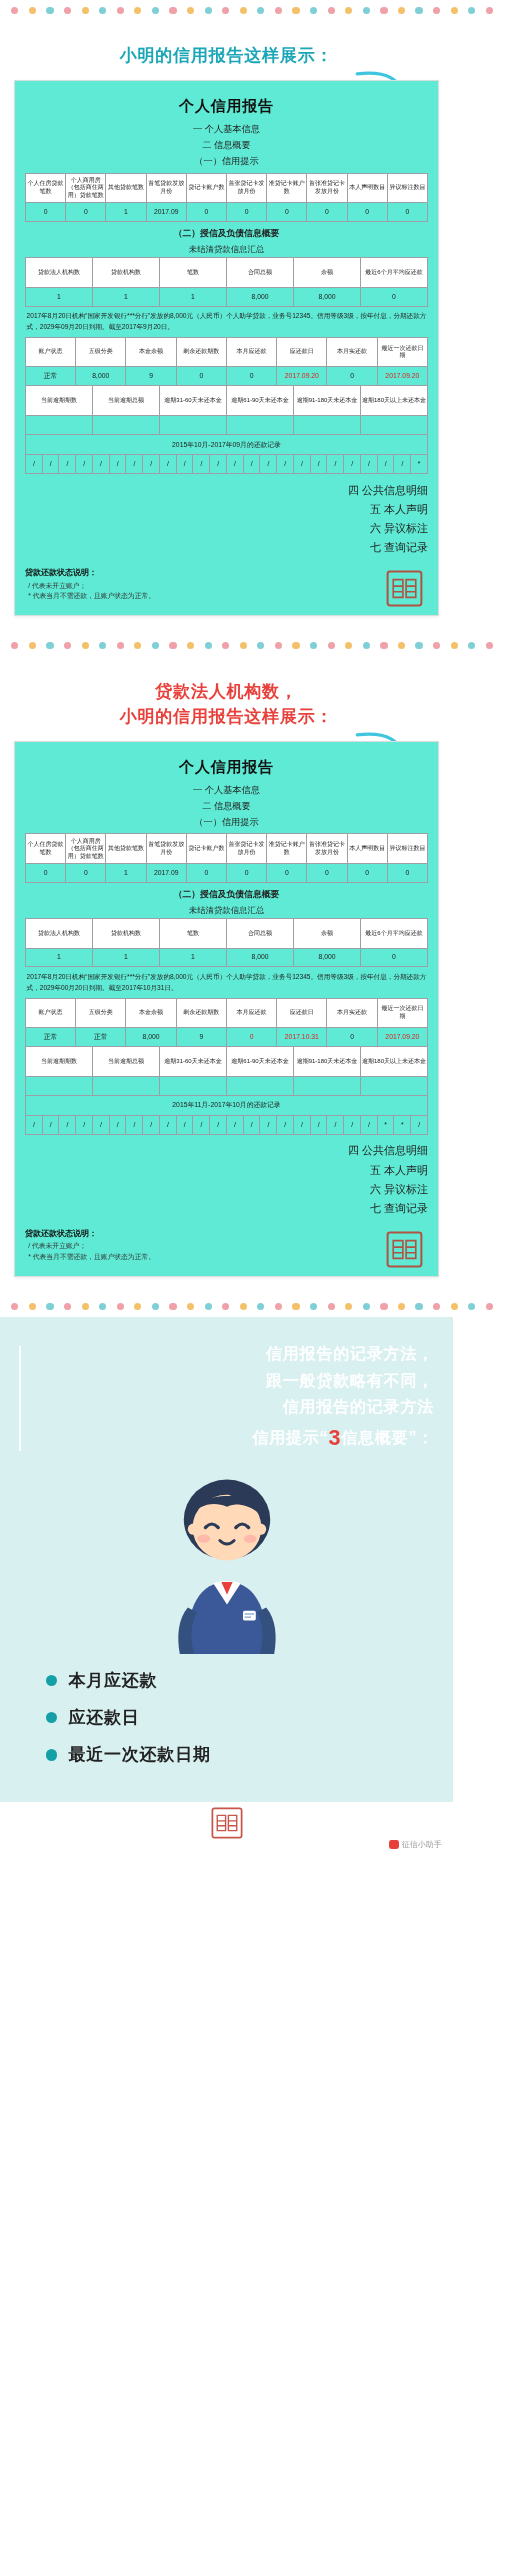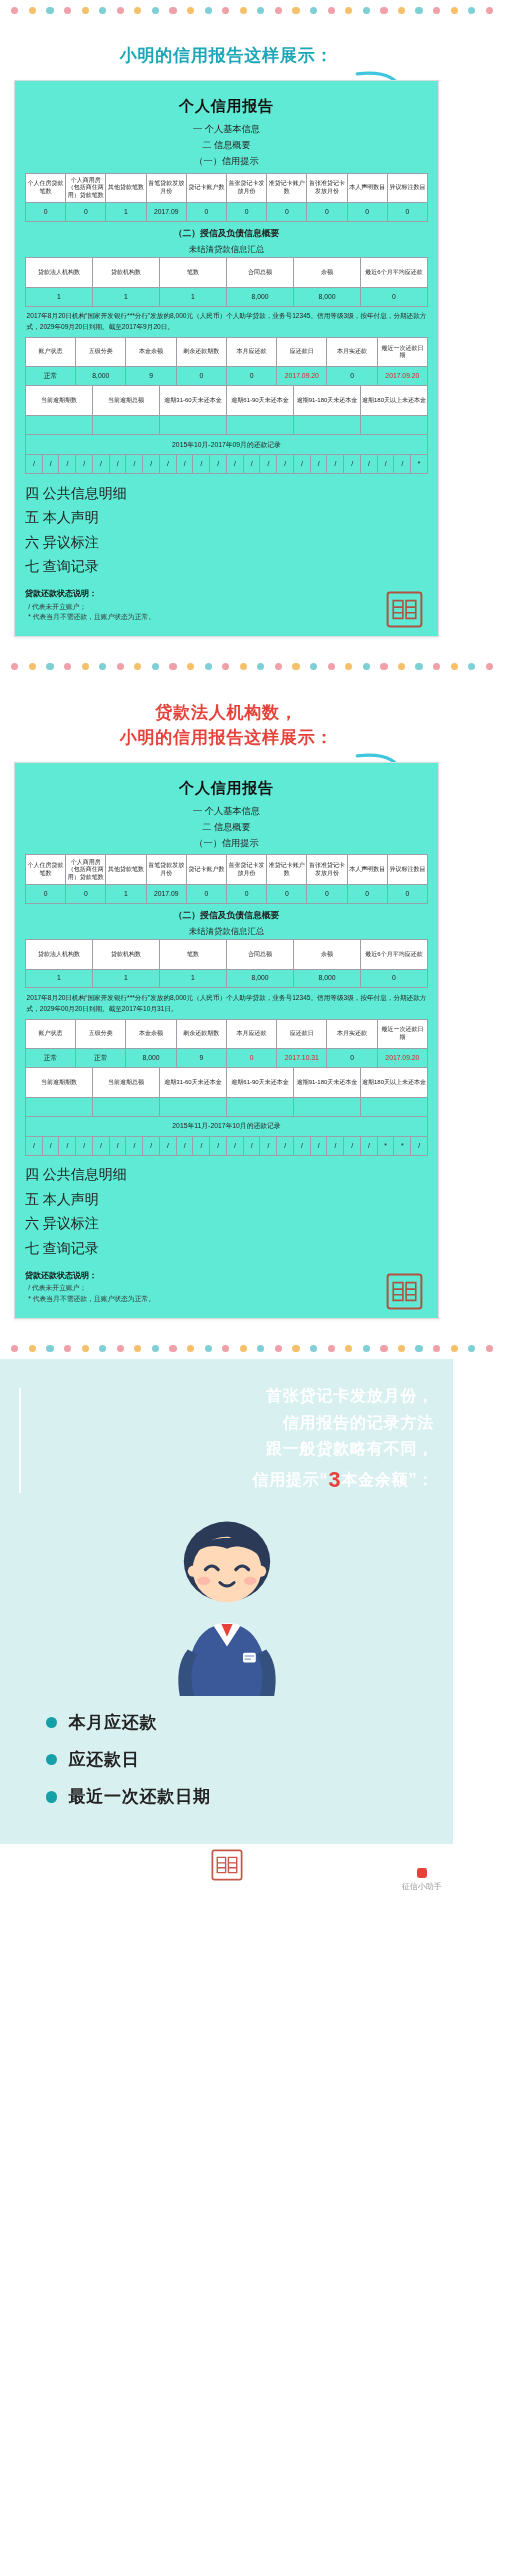--- a/index.html
+++ b/index.html
@@ -112,22 +112,22 @@
     font-size:6.6px;
     color:#222;
     line-height:1.55;
     margin:4.8px 1.6px 4.8px 1.6px;
     text-align:justify;
   }
 
   .red{color:#e02020;font-weight:bold;}
 
   .tail-list{
-    text-align:left;
-    font-size:14px;
+    text-align:right;
+    font-size:11px;
     color:#222;
     line-height:1.75;
     margin-top:6.4px;
   }
 
   .note-title{
     font-size:8px;
     font-weight:bold;
     color:#111;
     margin:9.6px 0 2.4px 0;
@@ -198,21 +198,21 @@
     height:56px;
     position:relative;
   }
   .footer-seal{
     position:absolute;left:50%;transform:translateX(-50%);
     top:4.8px;width:32px;height:32px;opacity:.85;
   }
   .footer-brand{
     position:absolute;right:11.2px;bottom:8px;
     font-size:8px;color:#9a9a9a;
-    display:flex;align-items:center;gap:3.2px;flex-direction:column;
+    display:flex;align-items:center;gap:3.2px;
   }
   .brand-badge{
     width:9.6px;height:9.6px;border-radius:2.4px;background:#e8403a;
     display:inline-block;
   }
 </style>
 </head>
 <body>
 
 <div class="page">
@@ -669,25 +669,25 @@
       <span class="dot" style="background: rgb(127, 207, 214);"></span>
       <span class="dot" style="background: rgb(240, 160, 168);"></span>
       <span class="dot" style="background: rgb(245, 192, 106);"></span>
       <span class="dot" style="background: rgb(127, 207, 214);"></span>
       <span class="dot" style="background: rgb(240, 160, 168);"></span>
     </div>
 
   <div class="panel3">
     <div class="quote-block">
       <div class="quote-bar"></div>
-      <div class="quote-line">首张贷记卡发放月份，</div>
+      <div class="quote-line">信用报告的记录方法，</div>
+      <div class="quote-line">跟一般贷款略有不同，</div>
       <div class="quote-line">信用报告的记录方法</div>
-      <div class="quote-line">跟一般贷款略有不同，</div>
       <div class="quote-line">
-        <span>信用提示“</span><span class="big-red">3</span><span>本金余额”：</span>
+        <span>信用提示“</span><span class="big-red">3</span><span>信息概要”：</span>
       </div>
     </div>
 
     <svg class="mascot" width="152" height="184" viewBox="0 0 190 230">
 
       <ellipse cx="95" cy="62" rx="54" ry="50" fill="#2b3a57"></ellipse>
 
       <ellipse cx="95" cy="72" rx="43" ry="41" fill="#ffd9b8"></ellipse>
 
       <circle cx="53" cy="74" r="7" fill="#ffd9b8"></circle>

